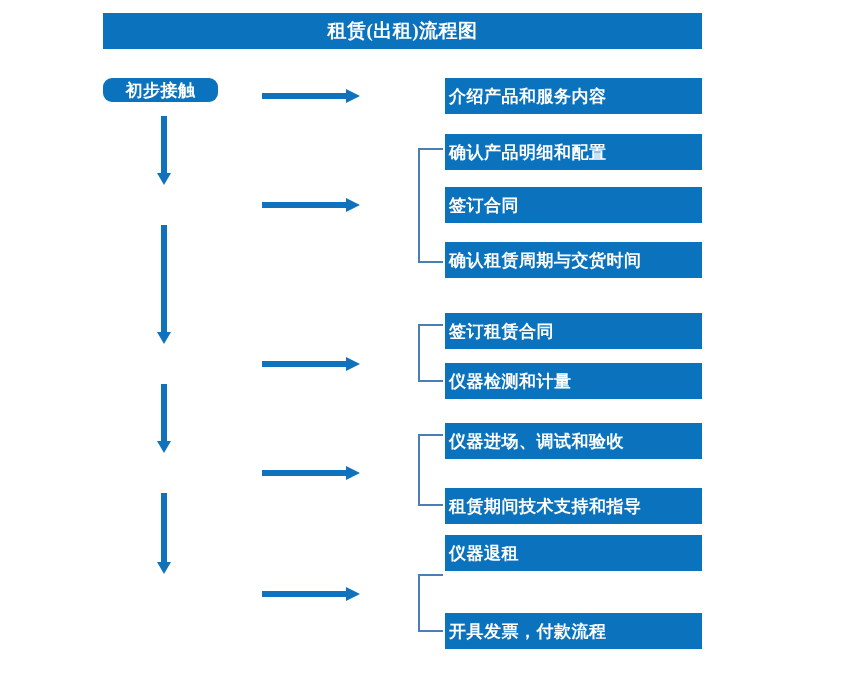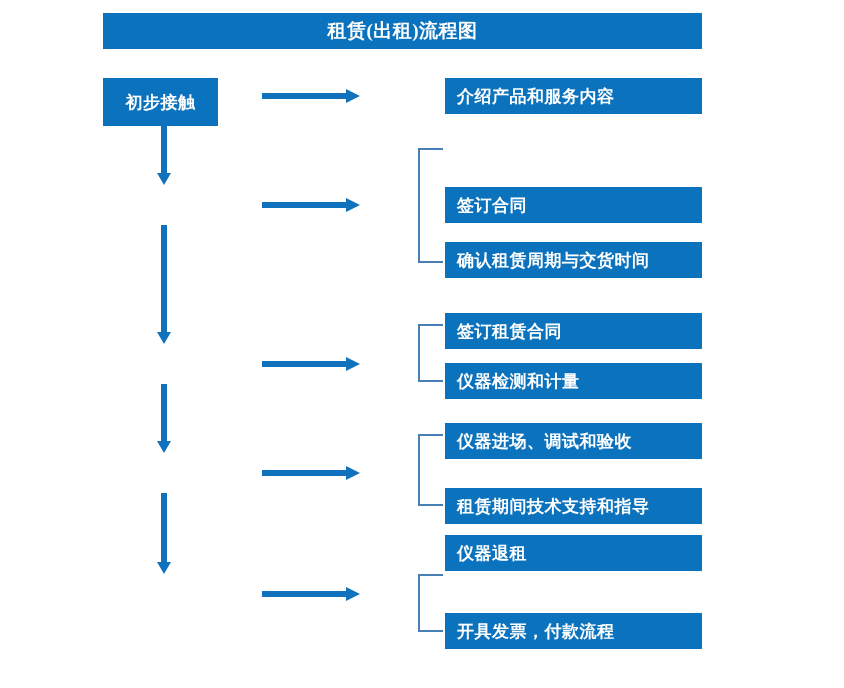--- a/index.html
+++ b/index.html
@@ -35,44 +35,45 @@
     align-items: center;
     justify-content: center;
     letter-spacing: 0.5px;
   }
 
   
   .stage-box {
     position: absolute;
     left: 103px;
     width: 115px;
-    height: 48px;
+    height: 24px;
     background: #0b72bd;
     color: #ffffff;
     font-size: 17px;
     font-weight: bold;
     display: flex;
     align-items: center;
     justify-content: center;
     letter-spacing: 0.5px;
+    border-radius: 9px;
   }
 
   
   .detail-box {
     position: absolute;
     left: 445px;
     width: 257px;
     height: 36px;
     background: #0b72bd;
     color: #ffffff;
     font-size: 17px;
     font-weight: bold;
     display: flex;
     align-items: center;
-    padding-left: 12px;
+    padding-left: 4px;
     box-sizing: border-box;
     letter-spacing: 0.5px;
   }
 
   
   .h-arrow {
     position: absolute;
     left: 262px;
     width: 98px;
     height: 18px;
@@ -176,20 +177,21 @@
     <div class="shaft" style="height:69px"></div>
     <div class="head" style="top:69px"></div>
   </div>
 
   <div class="bracket" style="top:148px;height:115px"></div>
   <div class="bracket" style="top:324px;height:58px"></div>
   <div class="bracket" style="top:434px;height:72px"></div>
   <div class="bracket" style="top:574px;height:58px"></div>
 
   <div class="detail-box" style="top:78px">介绍产品和服务内容</div>
+  <div class="detail-box" style="top:134px">确认产品明细和配置</div>
   <div class="detail-box" style="top:187px">签订合同</div>
   <div class="detail-box" style="top:242px">确认租赁周期与交货时间</div>
   <div class="detail-box" style="top:313px">签订租赁合同</div>
   <div class="detail-box" style="top:363px">仪器检测和计量</div>
   <div class="detail-box" style="top:423px">仪器进场、调试和验收</div>
   <div class="detail-box" style="top:488px">租赁期间技术支持和指导</div>
   <div class="detail-box" style="top:535px">仪器退租</div>
   <div class="detail-box" style="top:613px">开具发票，付款流程</div>
 
 </div>

